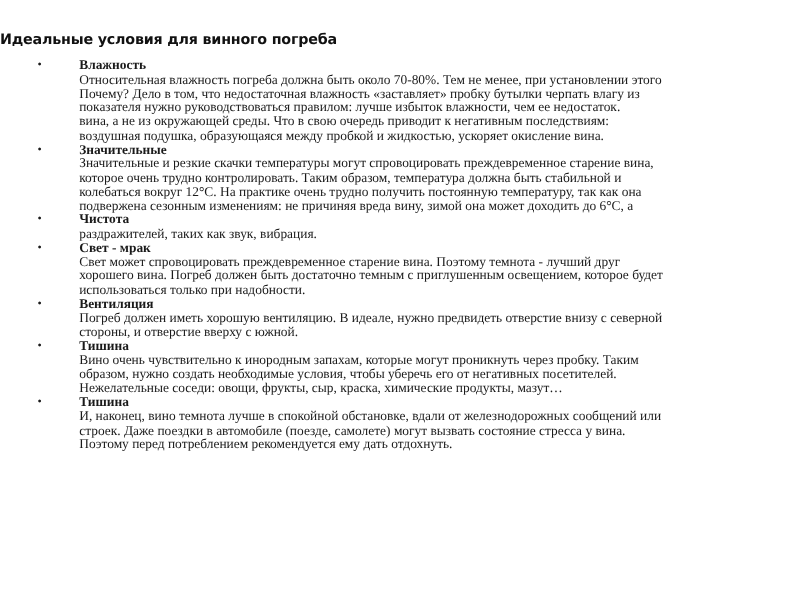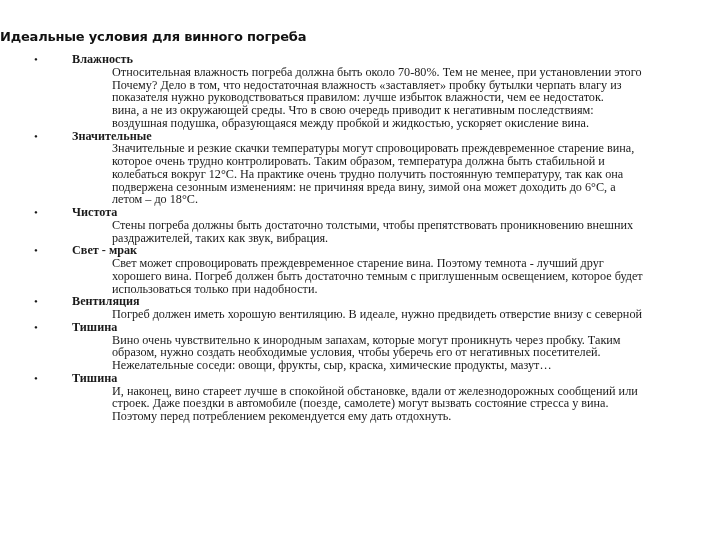--- a/index.html
+++ b/index.html
@@ -17,21 +17,21 @@
     position: absolute; left: 0; top: 53px; width: 720px;
     font-family: "Liberation Serif", serif; font-size: 12.2px; line-height: 12.75px;
     color: #1a1a1a;
   }
   .item { position: relative; padding-left: 72px; padding-right: 18px; }
   .bullet {
     position: absolute; left: 34px; top: 0; font-size: 11px;
     font-family: "Liberation Serif", serif;
   }
   .heading { font-weight: bold; display: block; }
-  .body-text { display: block; margin-left: 40px; }
+  .body-text { display: block; }
 </style>
 </head>
 <body>
 
 <div class="title">Идеальные условия для винного погреба</div>
 
 <div class="list">
 
   <div class="item">
     <span class="bullet">•</span>
@@ -43,53 +43,52 @@
     <span class="body-text">воздушная подушка, образующаяся между пробкой и жидкостью, ускоряет окисление вина.</span>
   </div>
 
   <div class="item">
     <span class="bullet">•</span>
     <span class="heading">Значительные</span>
     <span class="body-text">Значительные и резкие скачки температуры могут спровоцировать преждевременное старение вина,</span>
     <span class="body-text">которое очень трудно контролировать. Таким образом, температура должна быть стабильной и</span>
     <span class="body-text">колебаться вокруг 12°С. На практике очень трудно получить постоянную температуру, так как она</span>
     <span class="body-text">подвержена сезонным изменениям: не причиняя вреда вину, зимой она может доходить до 6°С, а</span>
-    <span class="body-text">летом – до 18°С.</span>
   </div>
 
   <div class="item">
     <span class="bullet">•</span>
     <span class="heading">Чистота</span>
-    <span class="body-text">Стены погреба должны быть достаточно толстыми, чтобы препятствовать проникновению внешних</span>
     <span class="body-text">раздражителей, таких как звук, вибрация.</span>
   </div>
 
   <div class="item">
     <span class="bullet">•</span>
     <span class="heading">Свет - мрак</span>
     <span class="body-text">Свет может спровоцировать преждевременное старение вина. Поэтому темнота - лучший друг</span>
     <span class="body-text">хорошего вина. Погреб должен быть достаточно темным с приглушенным освещением, которое будет</span>
     <span class="body-text">использоваться только при надобности.</span>
   </div>
 
   <div class="item">
     <span class="bullet">•</span>
     <span class="heading">Вентиляция</span>
     <span class="body-text">Погреб должен иметь хорошую вентиляцию. В идеале, нужно предвидеть отверстие внизу с северной</span>
+    <span class="body-text">стороны, и отверстие вверху с южной.</span>
   </div>
 
   <div class="item">
     <span class="bullet">•</span>
     <span class="heading">Тишина</span>
     <span class="body-text">Вино очень чувствительно к инородным запахам, которые могут проникнуть через пробку. Таким</span>
     <span class="body-text">образом, нужно создать необходимые условия, чтобы уберечь его от негативных посетителей.</span>
     <span class="body-text">Нежелательные соседи: овощи, фрукты, сыр, краска, химические продукты, мазут…</span>
   </div>
 
   <div class="item">
     <span class="bullet">•</span>
     <span class="heading">Тишина</span>
-    <span class="body-text">И, наконец, вино стареет лучше в спокойной обстановке, вдали от железнодорожных сообщений или</span>
+    <span class="body-text">И, наконец, вино темнота лучше в спокойной обстановке, вдали от железнодорожных сообщений или</span>
     <span class="body-text">строек. Даже поездки в автомобиле (поезде, самолете) могут вызвать состояние стресса у вина.</span>
     <span class="body-text">Поэтому перед потреблением рекомендуется ему дать отдохнуть.</span>
   </div>
 
 </div>
 
 </body></html>

